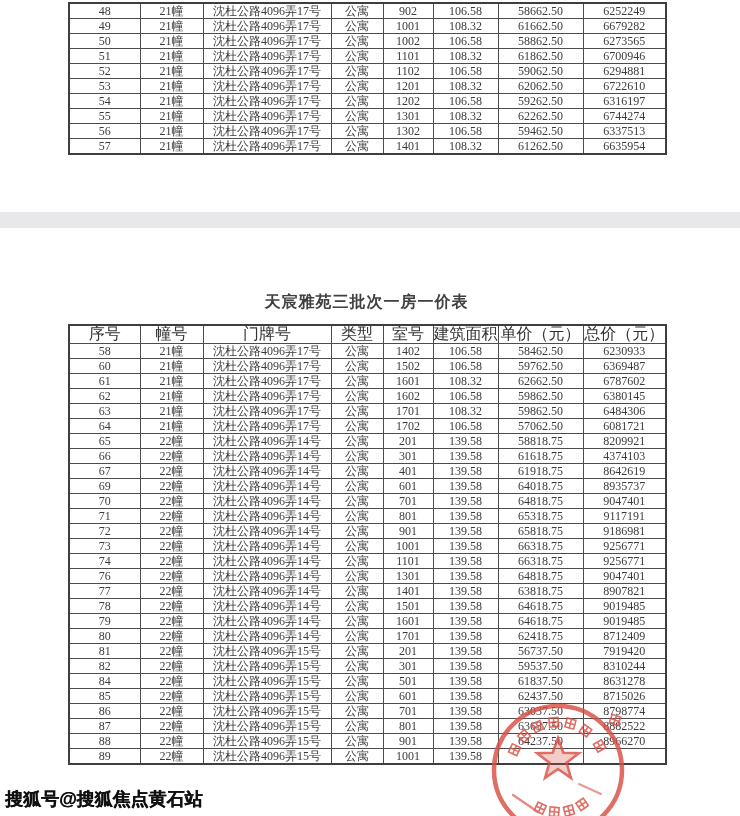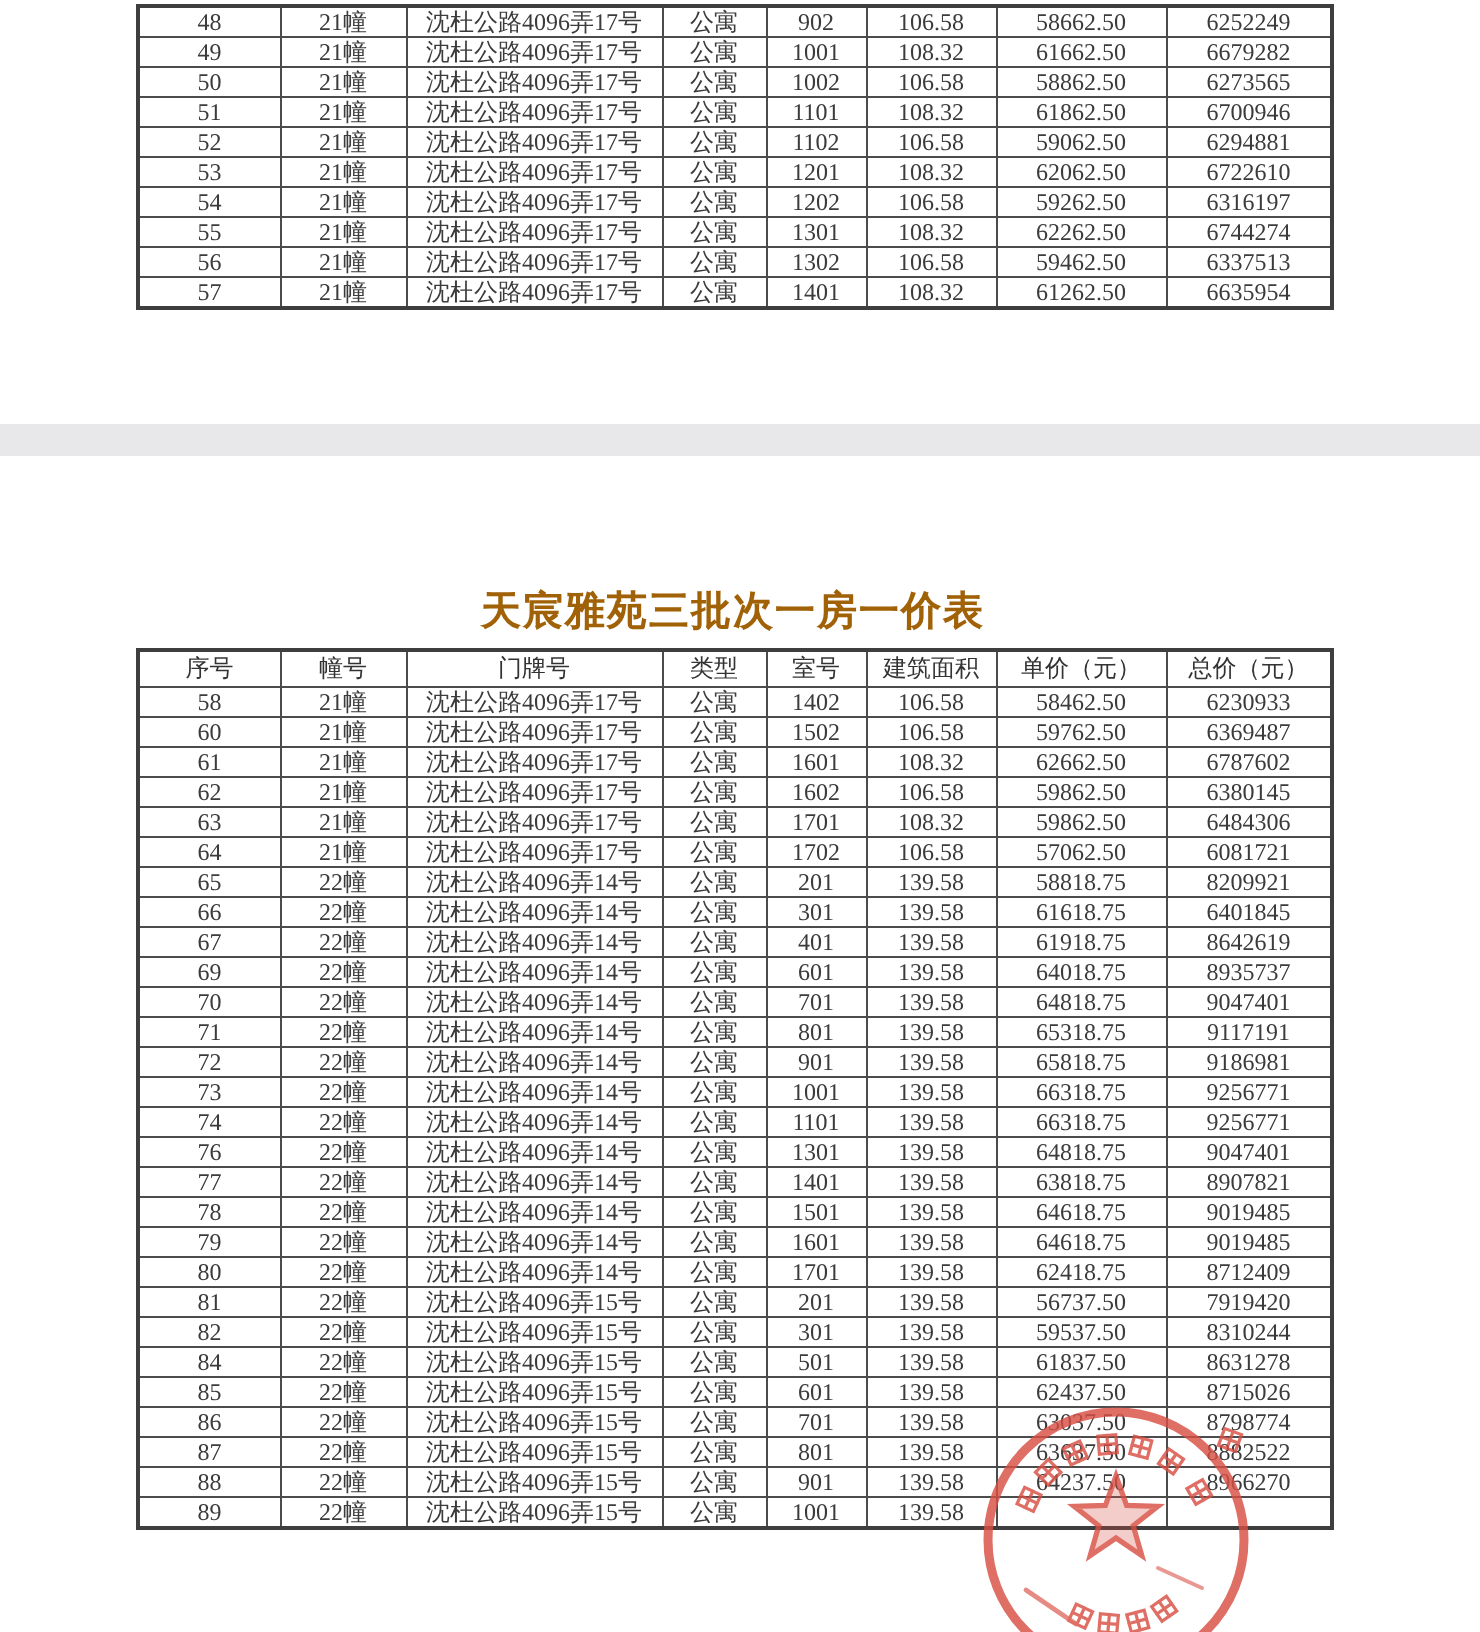--- a/index.html
+++ b/index.html
@@ -13,30 +13,30 @@
     width:597px;background:#fff;border:2px solid #3e3e3e;
   }
   table.price td, table.price th{
     border:1px solid #4c4c4c;text-align:center;vertical-align:middle;
     padding:0;overflow:hidden;white-space:nowrap;
     font-family:"Liberation Serif","DejaVu Serif",serif;
     font-size:12px;line-height:14px;color:#3b3b3b;font-weight:normal;
   }
   table.price tbody tr{height:15px;}
   table.price thead tr{height:18px;}
-  table.price thead th{font-size:12px;color:#333;}
+  table.price thead th{font-size:16px;color:#333;}
   #table-page1{left:68px;top:2px;}
   #table-page2{left:68px;top:324px;}
   
   .page-gap{position:absolute;left:0;top:212px;width:740px;height:16px;background:#e8e8ea;}
   
   .doc-title{
     position:absolute;left:68px;top:292px;width:597px;height:20px;
-    text-align:center;font-size:20px;font-weight:bold;letter-spacing:1px;
-    color:#a16207;margin:0;
+    text-align:center;font-size:16px;font-weight:bold;letter-spacing:1px;
+    color:#404040;margin:0;
   }
   
   .seal{
     position:absolute;left:483px;top:690px;width:150px;height:150px;
     opacity:.82;filter:blur(.3px);pointer-events:none;
   }
   .seal *{stroke:var(--seal-color);}
   
   .watermark{
     position:absolute;left:5px;top:787px;
@@ -264,21 +264,21 @@
           <td>8209921</td>
         </tr>
         <tr>
           <td>66</td>
           <td>22幢</td>
           <td>沈杜公路4096弄14号</td>
           <td>公寓</td>
           <td>301</td>
           <td>139.58</td>
           <td>61618.75</td>
-          <td>6401845</td>
+          <td>4374103</td>
         </tr>
         <tr>
           <td>67</td>
           <td>22幢</td>
           <td>沈杜公路4096弄14号</td>
           <td>公寓</td>
           <td>401</td>
           <td>139.58</td>
           <td>61918.75</td>
           <td>8642619</td>
@@ -499,14 +499,15 @@
 
     <use href="#gl" transform="translate(99.1,114.4) rotate(-35)"></use>
     <use href="#gl" transform="translate(85.9,120.6) rotate(-15)"></use>
     <use href="#gl" transform="translate(71.3,121.8) rotate(5)"></use>
     <use href="#gl" transform="translate(57.3,118.1) rotate(25)"></use>
 
     <path d="M30,105 L55,122" stroke-width="2.4" opacity=".8"></path>
     <path d="M96,94 L118,104" stroke-width="2" opacity=".7"></path>
   </svg>
 
+  <div class="watermark">搜狐号@搜狐焦点黄石站</div>
 
 </div>
 
 </body></html>

